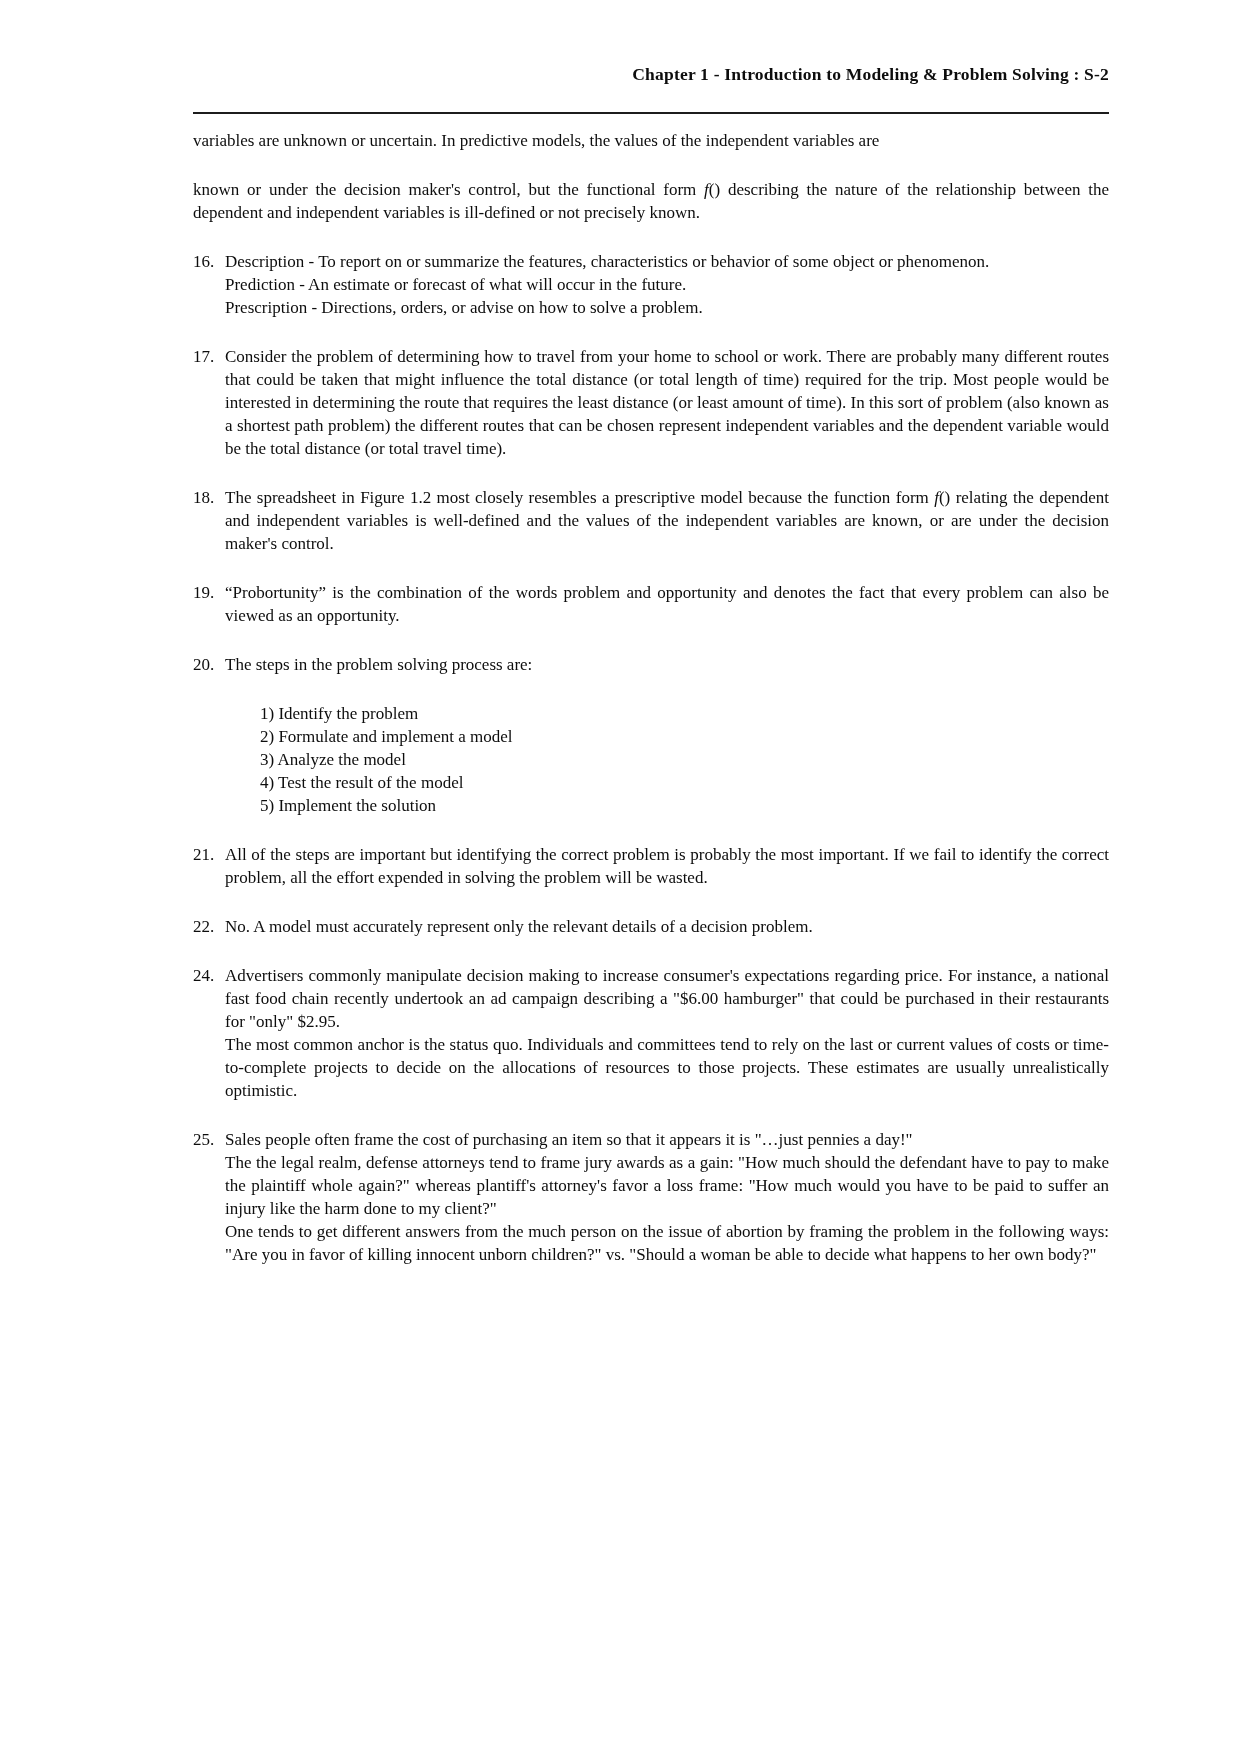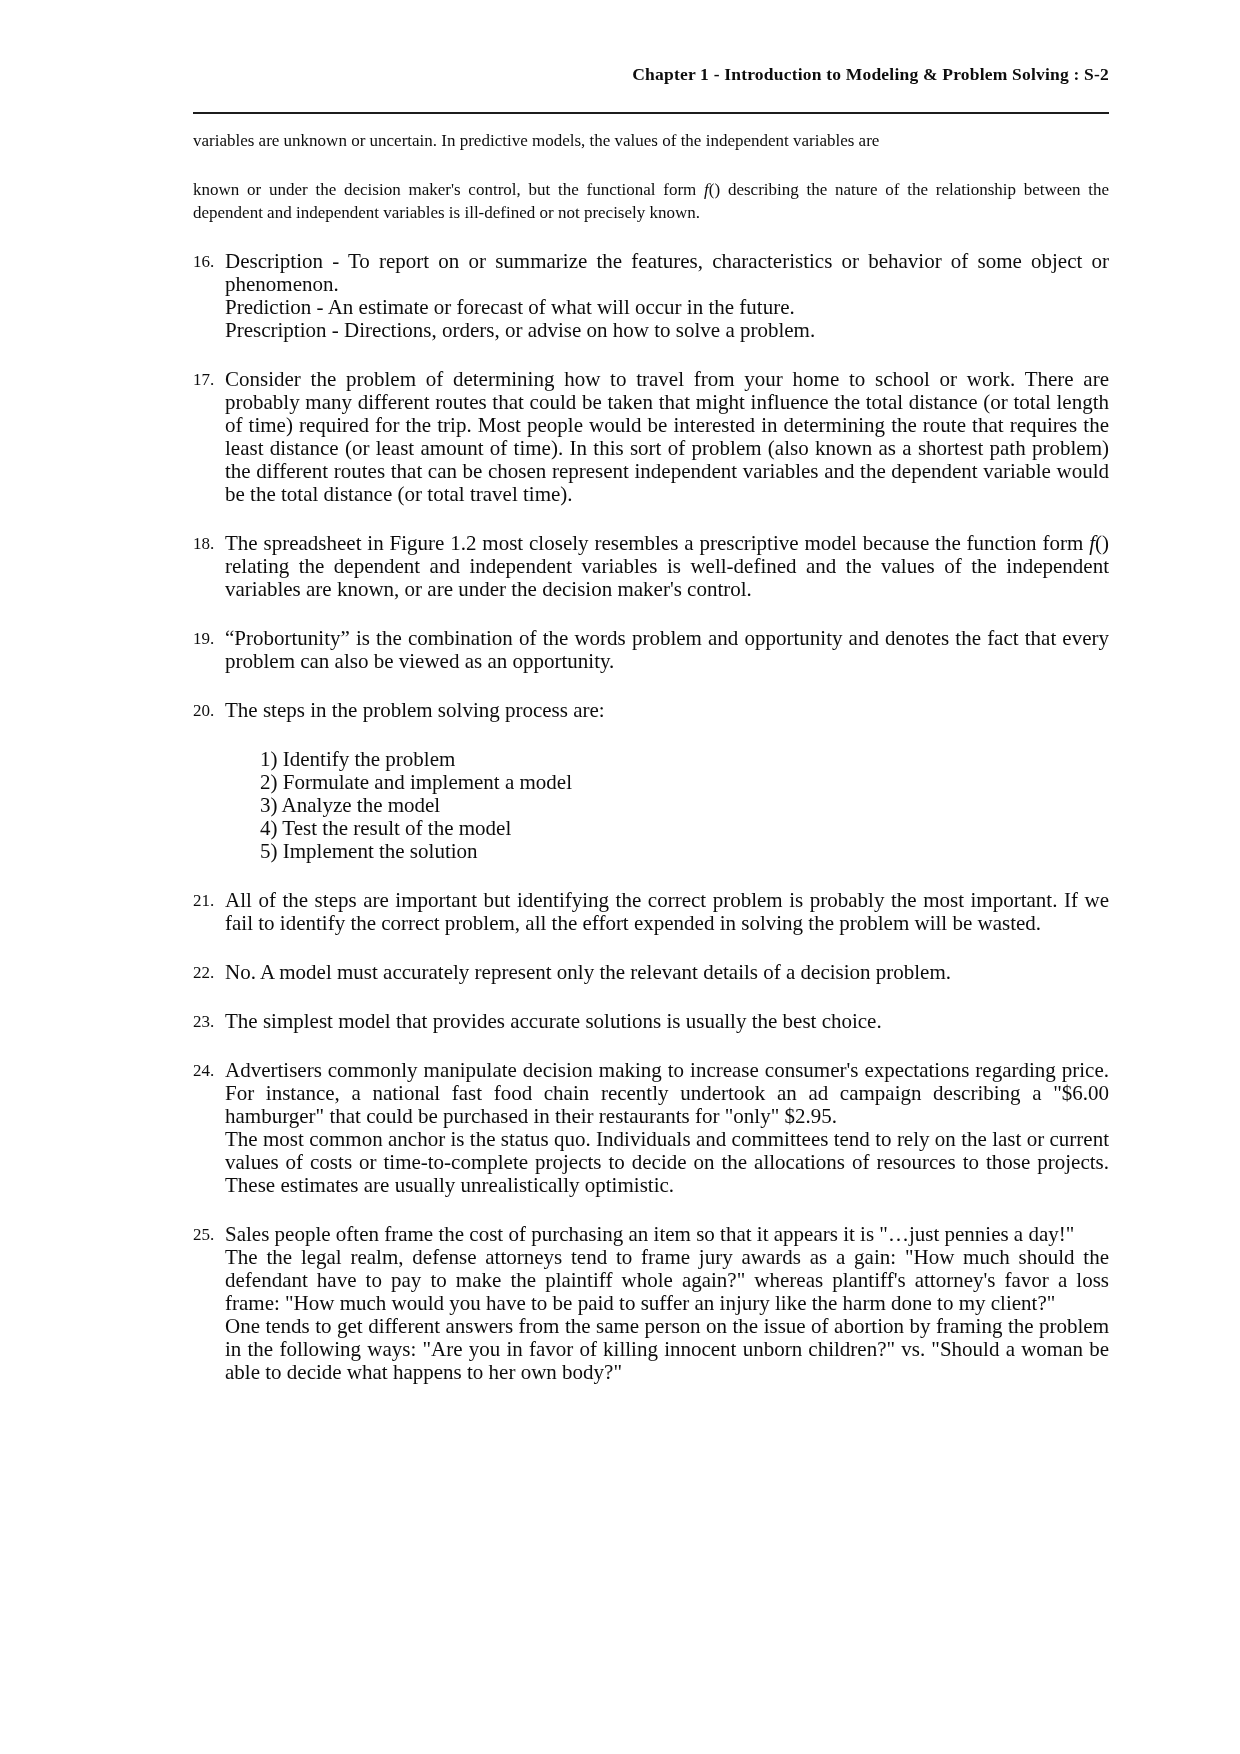--- a/index.html
+++ b/index.html
@@ -41,21 +41,21 @@
     display: flex;
     margin-top: 26px;
   }
   .item .num {
     flex: 0 0 32px;
     font-size: 17px;
     line-height: 23px;
   }
   .item .content-col { flex: 1; min-width: 0; }
   .item .content-col p {
-    font-size: 21px;
+    font-size: 17px;
     line-height: 23px;
     text-align: justify;
     margin: 0;
   }
   .item .content-col p.sp { }
   .sublist { margin: 26px 0 0 35px; }
   .sublist p {
     font-size: 17px;
     line-height: 23.5px;
     margin: 0;
@@ -124,37 +124,31 @@
     </div>
   </div>
 
   <div class="item">
     <span class="num">22.</span>
     <div class="content-col">
       <p>No.  A model must accurately represent only the relevant details of a decision problem.</p>
     </div>
   </div>
 
-  <div class="item">
-    <span class="num">23.</span>
-    <div class="content-col">
-      <p>The simplest model that provides accurate solutions is usually the best choice.</p>
-    </div>
-  </div>
 
   <div class="item">
     <span class="num">24.</span>
     <div class="content-col">
       <p>Advertisers commonly manipulate decision making to increase consumer's expectations regarding price. For instance, a national fast food chain recently undertook an ad campaign describing a "$6.00 hamburger" that could be purchased in their restaurants for "only" $2.95.</p>
       <p class="sp">The most common anchor is the status quo.  Individuals and committees tend to rely on the last or current values of costs or time-to-complete projects to decide on the allocations of resources to those projects. These estimates are usually unrealistically optimistic.</p>
     </div>
   </div>
 
   <div class="item">
     <span class="num">25.</span>
     <div class="content-col">
       <p>Sales people often frame the cost of purchasing an item so that it appears it is "…just pennies a day!"</p>
       <p class="sp">The the legal realm, defense attorneys tend to frame jury awards as a gain: "How much should the defendant have to pay to make the plaintiff whole again?" whereas plantiff's attorney's favor a loss frame: "How much would you have to be paid to suffer an injury like the harm done to my client?"</p>
-      <p class="sp">One tends to get different answers from the same person on the issue of abortion by framing the problem in the following ways: "Are you in favor of killing innocent unborn children?" vs. "Should a woman be able to decide what happens to her own body?"</p>
+      <p class="sp">One tends to get different answers from the much person on the issue of abortion by framing the problem in the following ways: "Are you in favor of killing innocent unborn children?" vs. "Should a woman be able to decide what happens to her own body?"</p>
     </div>
   </div>
 
 </div>
 
 </body></html>

